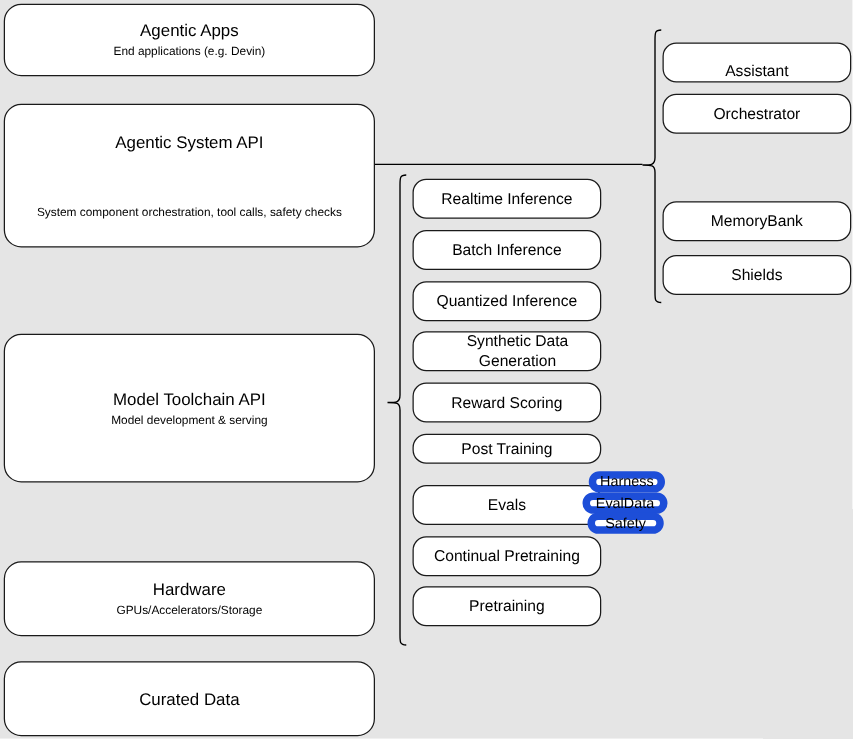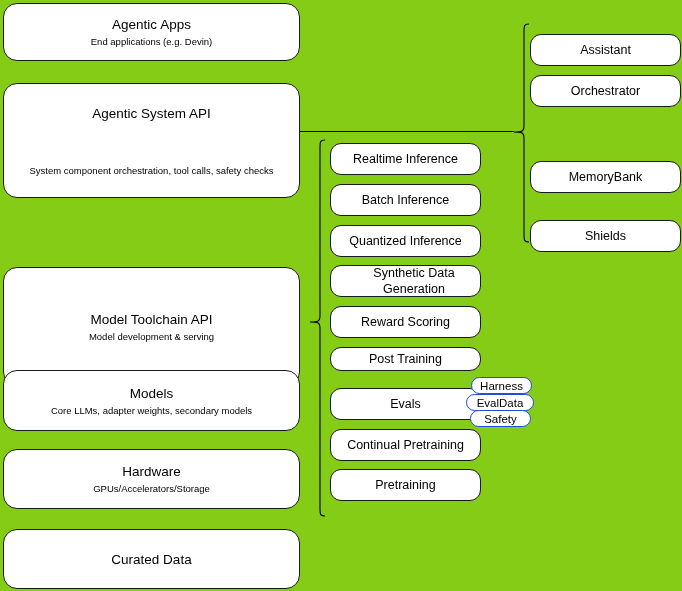--- a/index.html
+++ b/index.html
@@ -9,21 +9,21 @@
     background: #ffffff;
   }
   body {
     font-family: "Liberation Sans", sans-serif;
     color: #000000;
   }
   #canvas {
     position: relative;
     width: 682px;
     height: 591px;
-    background: #84cc16;
+    background: #e5e5e5;
     overflow: hidden;
   }
   .node {
     position: absolute;
     box-sizing: border-box;
     background: #ffffff;
     border: 1px solid #1a1a1a;
     border-radius: 12px;
     display: flex;
     flex-direction: column;
@@ -47,21 +47,21 @@
   }
   .cap-node {
     border-radius: 11px;
   }
   .cap-node .node-title {
     font-size: 12.5px;
     line-height: 16px;
   }
   .pill-node {
     border-radius: 10px;
-    border: 1px solid #1d4ed8;
+    border: 6px solid #1d4ed8;
     z-index: 5;
   }
   .pill-node .node-title {
     font-size: 11.5px;
     line-height: 14px;
   }
   .connector-line {
     position: absolute;
     background: #000000;
     height: 1px;
@@ -89,24 +89,20 @@
   <div class="node stack-node" style="left:3px; top:83px; width:297px; height:115px;gap:40px;">
     <div class="node-title">Agentic System API</div>
     <div class="node-sub">System component orchestration, tool calls, safety checks</div>
   </div>
 
   <div class="node stack-node" style="left:3px; top:227px; width:297px; height:119px;margin-top:40px;">
     <div class="node-title">Model Toolchain API</div>
     <div class="node-sub">Model development &amp; serving</div>
   </div>
 
-  <div class="node stack-node" style="left:3px; top:370px; width:297px; height:61px;">
-    <div class="node-title">Models</div>
-    <div class="node-sub">Core LLMs, adapter weights, secondary models</div>
-  </div>
 
   <div class="node stack-node" style="left:3px; top:449px; width:297px; height:60px;">
     <div class="node-title">Hardware</div>
     <div class="node-sub">GPUs/Accelerators/Storage</div>
   </div>
 
   <div class="node stack-node" style="left:3px; top:529px; width:297px; height:60px;">
     <div class="node-title">Curated Data</div>
   </div>
 
@@ -161,30 +157,30 @@
   </div>
 
   <div class="node pill-node" style="left:466px; top:394px; width:68px; height:17px;">
     <div class="node-title">EvalData</div>
   </div>
 
   <div class="node pill-node" style="left:470px; top:410px; width:61px; height:17px;">
     <div class="node-title">Safety</div>
   </div>
 
-  <div class="node cap-node" style="left:530px; top:34px; width:151px; height:32px;">
+  <div class="node cap-node" style="left:530px; top:34px; width:151px; height:32px;justify-content:flex-end;">
     <div class="node-title">Assistant</div>
   </div>
 
   <div class="node cap-node" style="left:530px; top:75px; width:151px; height:32px;">
     <div class="node-title">Orchestrator</div>
   </div>
 
 
   <div class="node cap-node" style="left:530px; top:161px; width:151px; height:32px;">
     <div class="node-title">MemoryBank</div>
   </div>
 
-  <div class="node cap-node" style="left:530px; top:220px; width:151px; height:32px;">
+  <div class="node cap-node" style="left:530px; top:204px; width:151px; height:32px;">
     <div class="node-title">Shields</div>
   </div>
 
 </div>
 
 </body></html>

